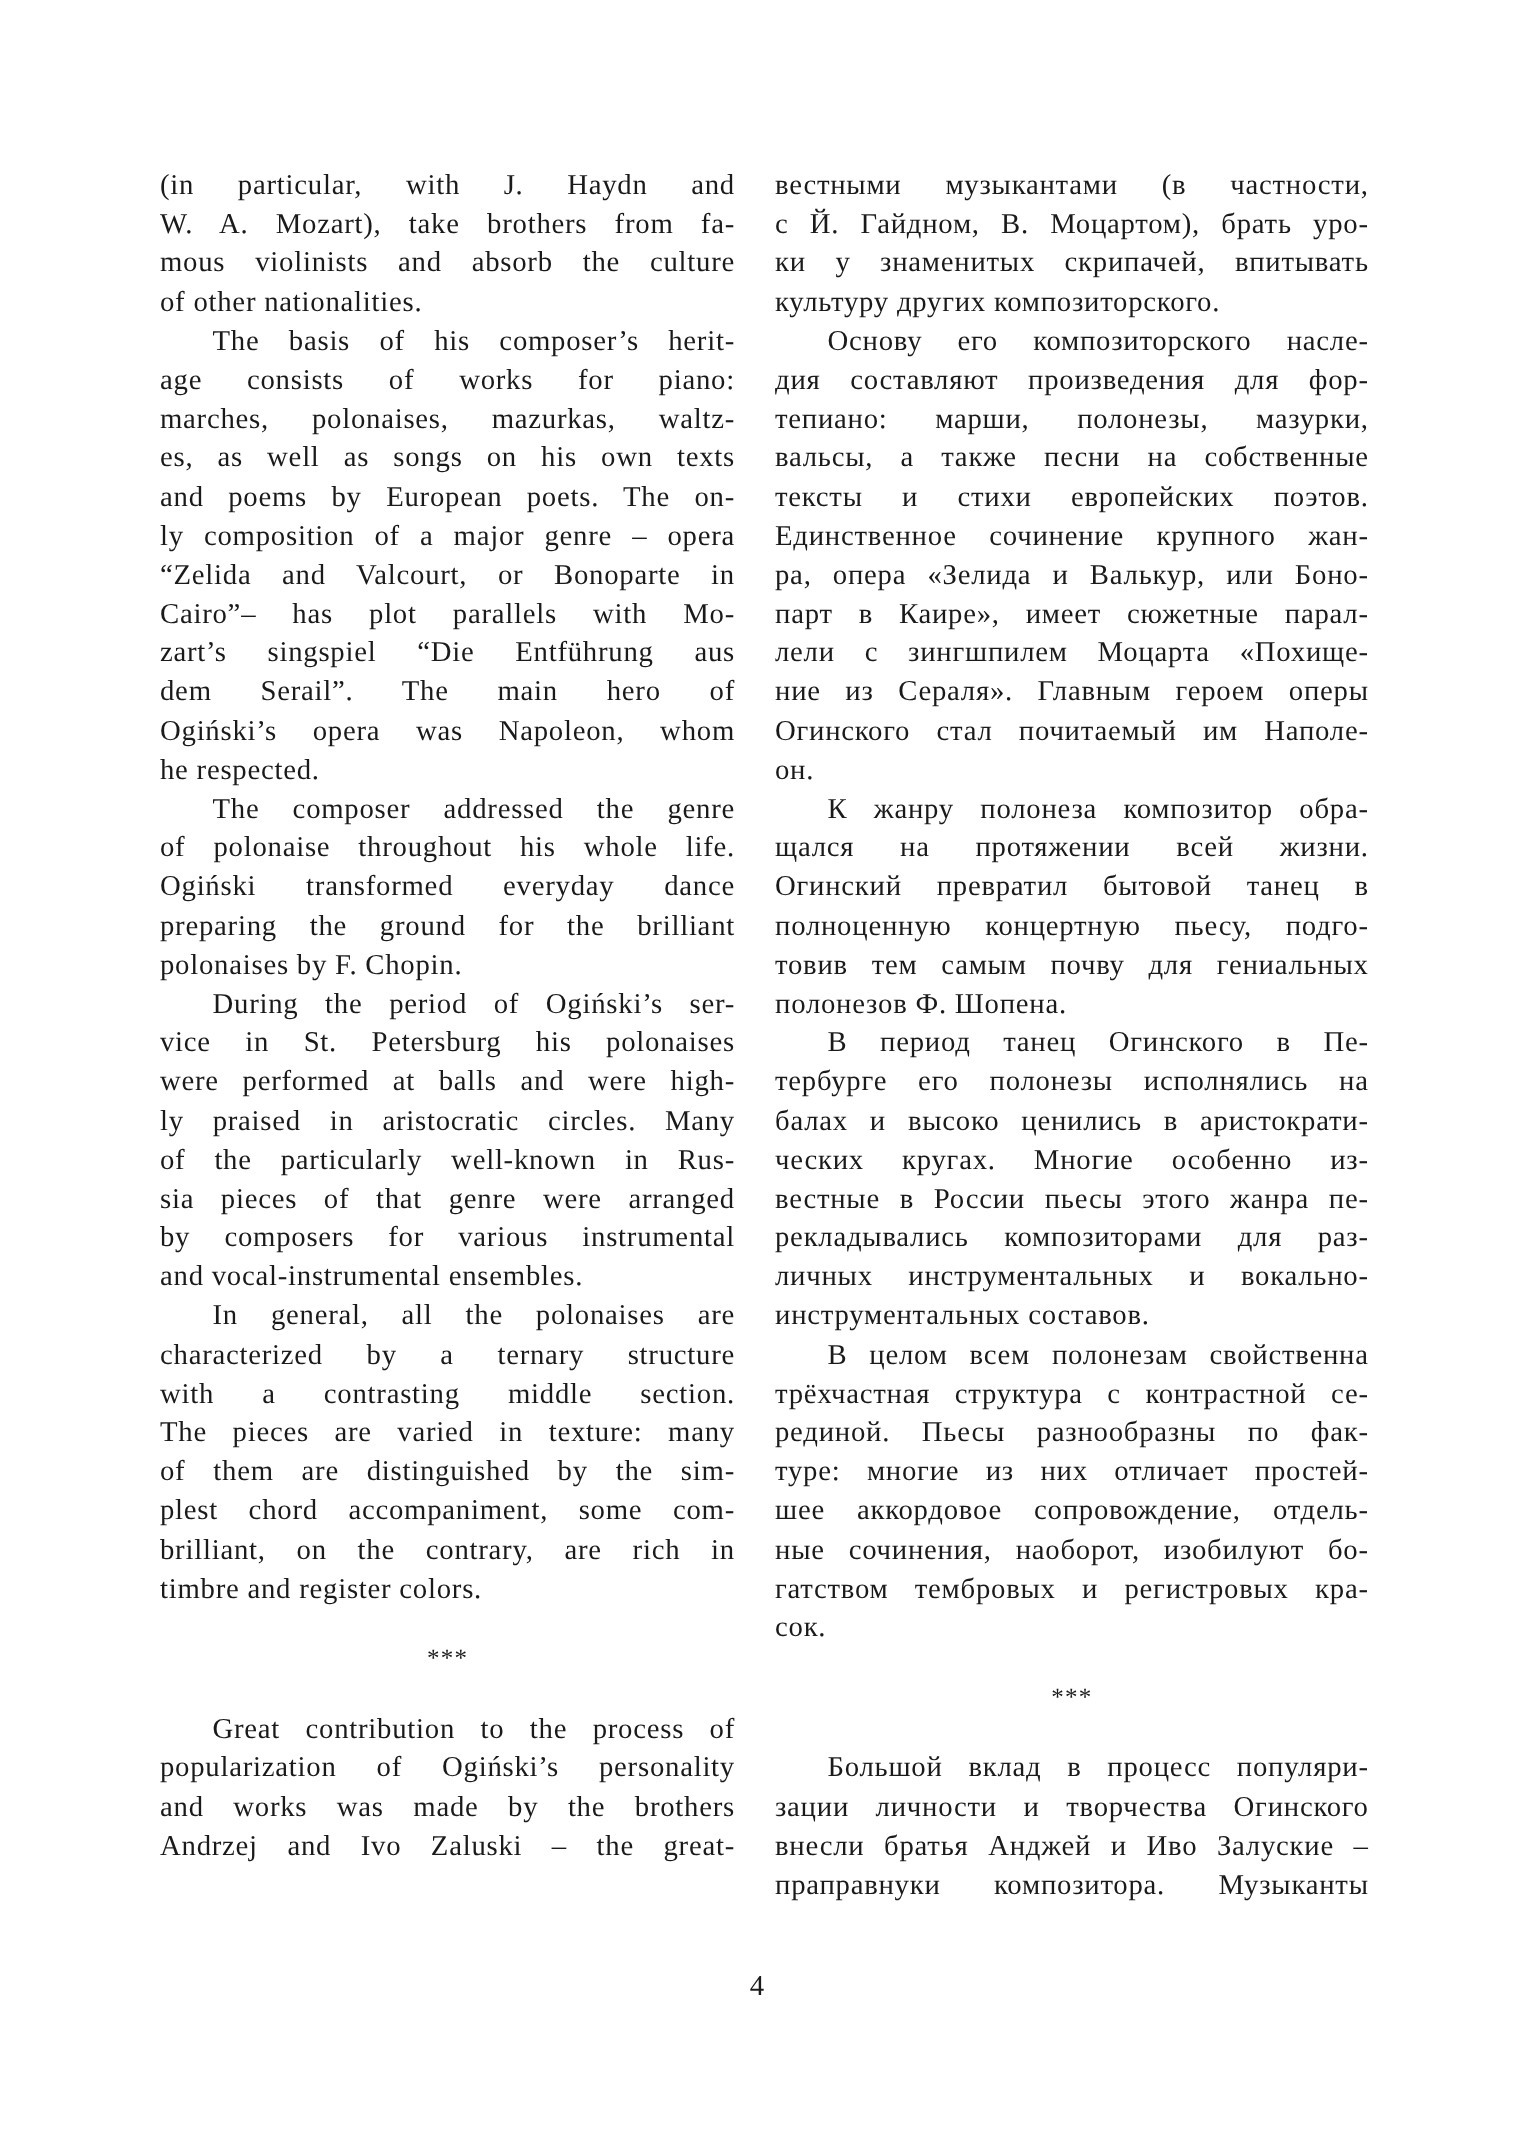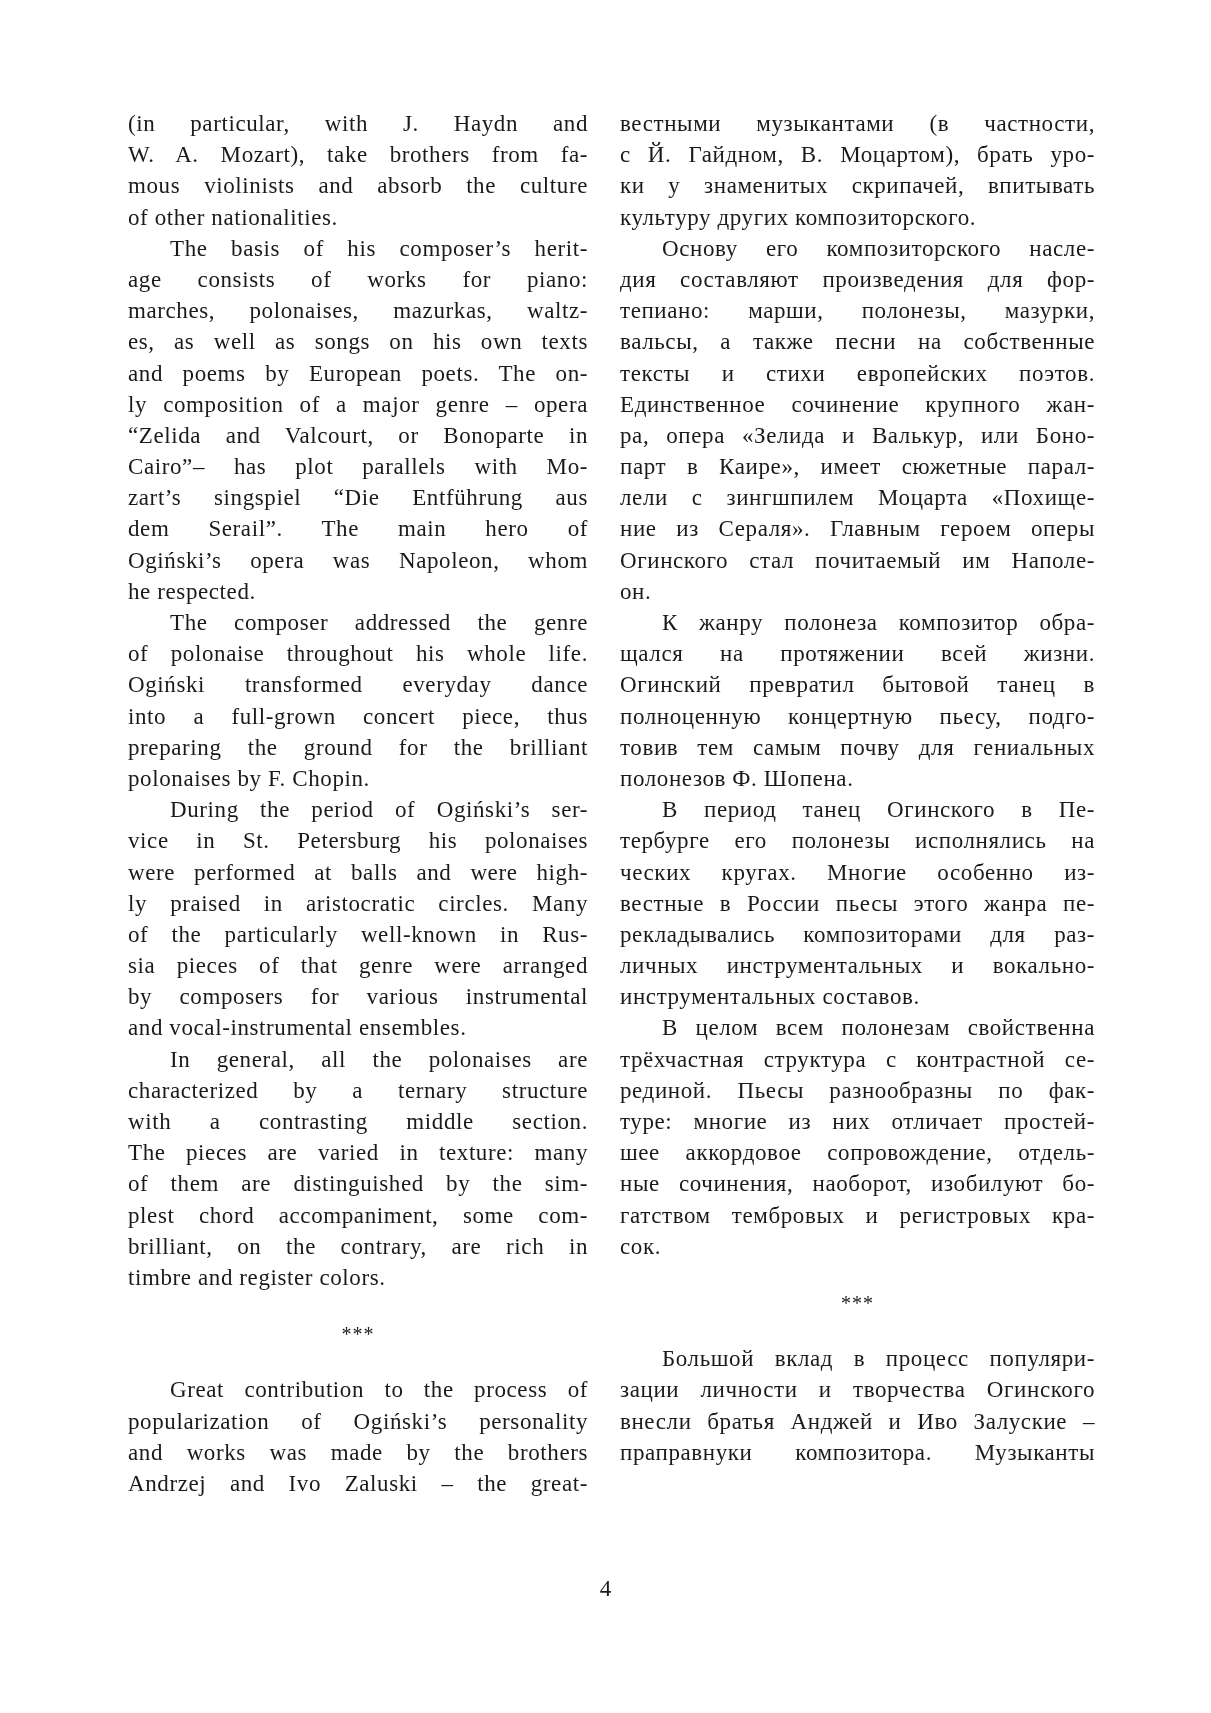--- a/index.html
+++ b/index.html
@@ -17,21 +17,21 @@
     }
     .page {
       position: absolute;
       left: 0; top: 0;
       width: 1211px;
       height: 1713px;
       background: #ffffff;
     }
     .column {
       position: absolute;
-      top: 108px;
+      top: 132px;
     }
     .col-left {
       left: 128px;
       width: 460px;
     }
     .col-right {
       left: 620px;
       width: 475px;
     }
     .line {
@@ -93,21 +93,20 @@
           <span class="line">Cairo”– has plot parallels with Mo-</span>
           <span class="line">zart’s singspiel “Die Entführung aus</span>
           <span class="line">dem Serail”. The main hero of</span>
           <span class="line">Ogiński’s opera was Napoleon, whom</span>
           <span class="line last">he respected.</span>
         </div>
         <div>
           <span class="line indent">The composer addressed the genre</span>
           <span class="line">of polonaise throughout his whole life.</span>
           <span class="line">Ogiński transformed everyday dance</span>
-          <span class="line">into a full-grown concert piece, thus</span>
           <span class="line">preparing the ground for the brilliant</span>
           <span class="line last">polonaises by F. Chopin.</span>
         </div>
         <div>
           <span class="line indent">During the period of Ogiński’s ser-</span>
           <span class="line">vice in St. Petersburg his polonaises</span>
           <span class="line">were performed at balls and were high-</span>
           <span class="line">ly praised in aristocratic circles. Many</span>
           <span class="line">of the particularly well-known in Rus-</span>
           <span class="line">sia pieces of that genre were arranged</span>
@@ -162,20 +161,21 @@
           <span class="line indent">К жанру полонеза композитор обра-</span>
           <span class="line">щался на протяжении всей жизни.</span>
           <span class="line">Огинский превратил бытовой танец в</span>
           <span class="line">полноценную концертную пьесу, подго-</span>
           <span class="line">товив тем самым почву для гениальных</span>
           <span class="line last">полонезов Ф. Шопена.</span>
         </div>
         <div>
           <span class="line indent">В период танец Огинского в Пе-</span>
           <span class="line">тербурге его полонезы исполнялись на</span>
+          <span class="line">балах и высоко ценились в аристократи-</span>
           <span class="line">ческих кругах.  Многие особенно из-</span>
           <span class="line">вестные в России пьесы этого жанра пе-</span>
           <span class="line">рекладывались композиторами для раз-</span>
           <span class="line">личных инструментальных и вокально-</span>
           <span class="line last">инструментальных составов.</span>
         </div>
         <div>
           <span class="line indent">В целом всем полонезам свойственна</span>
           <span class="line">трёхчастная структура с контрастной се-</span>
           <span class="line">рединой. Пьесы разнообразны по фак-</span>

